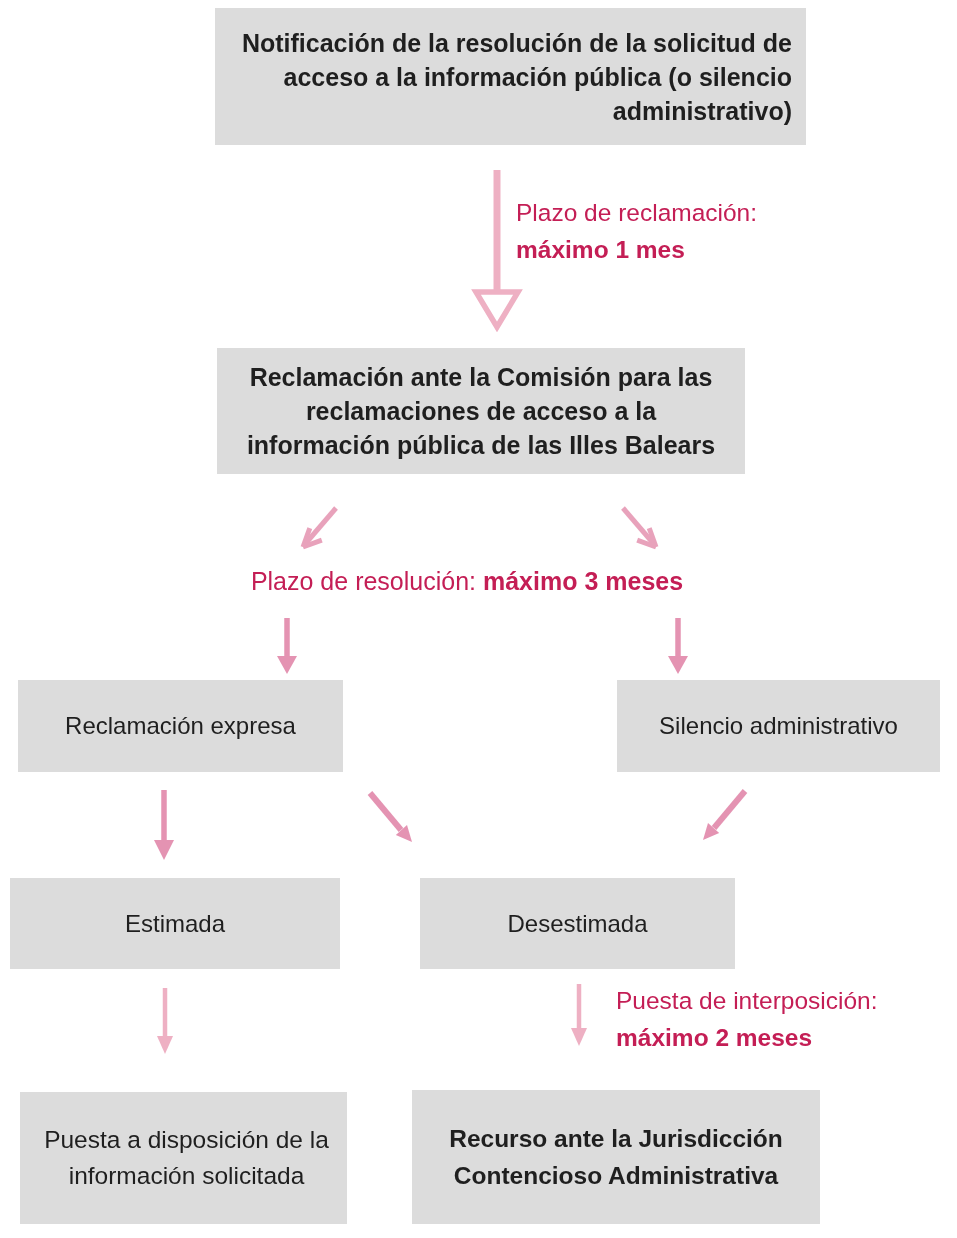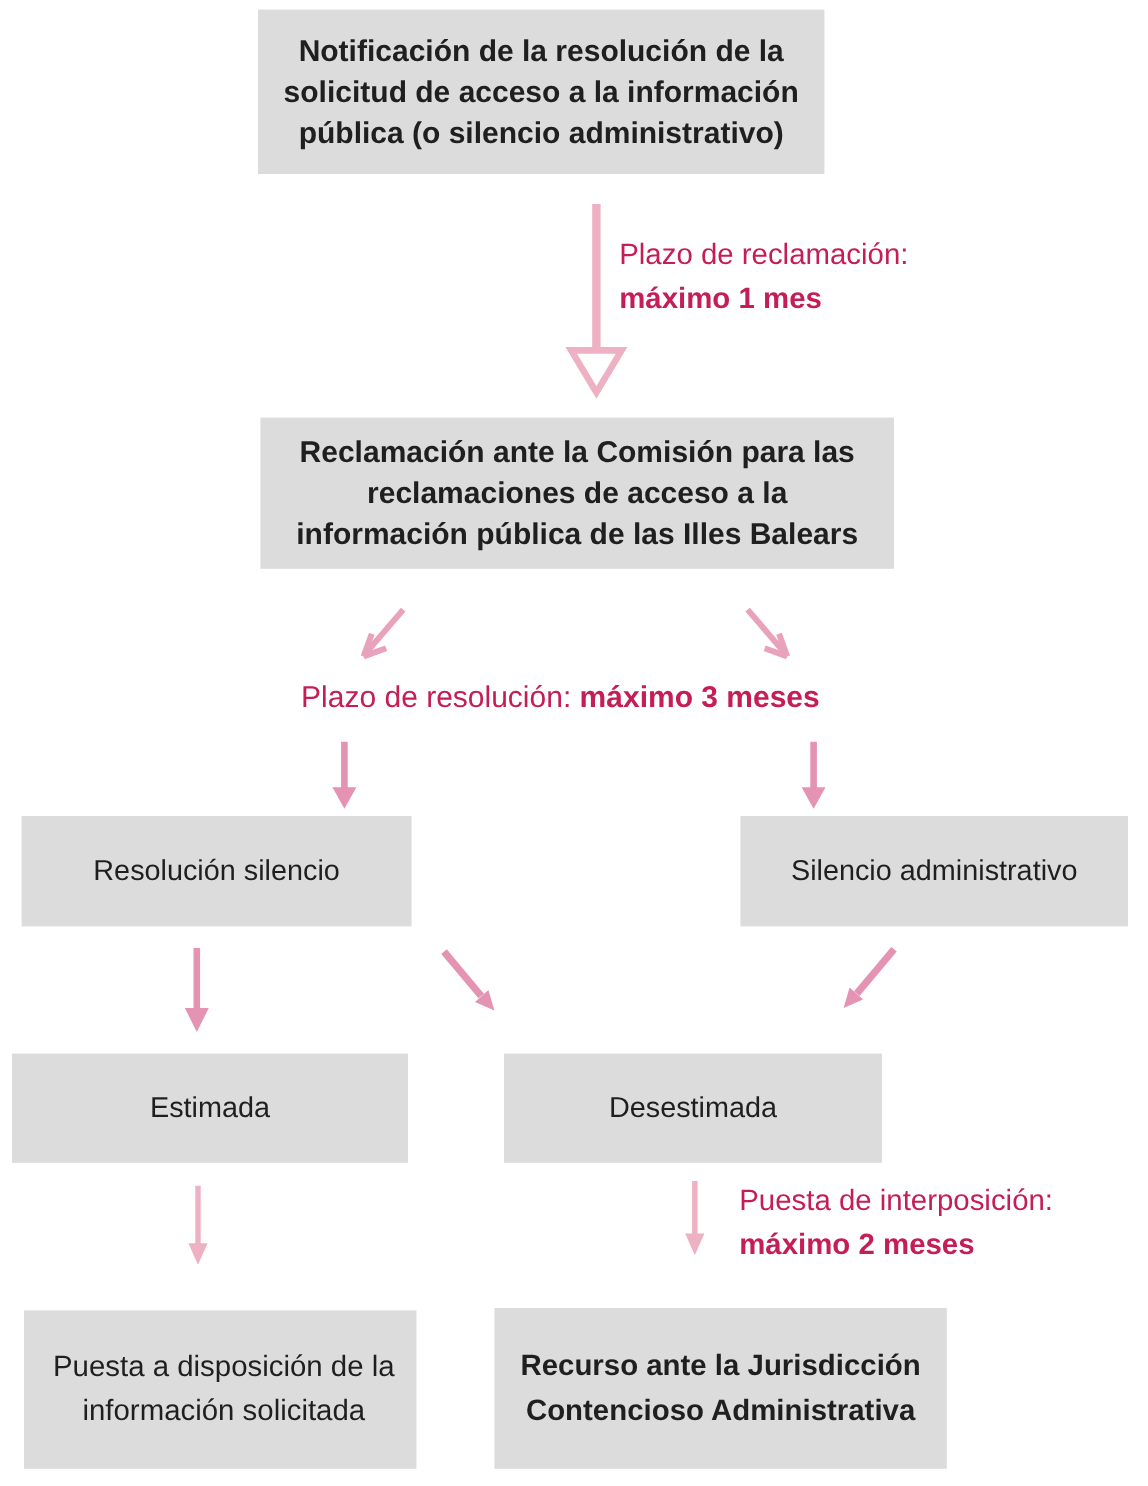--- a/index.html
+++ b/index.html
@@ -30,21 +30,21 @@
     font-size:24.5px;line-height:37px;white-space:nowrap;
   }
   .plabel .b{font-weight:bold;}
   .arrow{position:absolute;display:block;}
 </style>
 </head>
 <body>
 
 <div id="stage">
 
-  <div class="fbox bold big" style="left:215px;top:8px;width:472px;height:137px;">
+  <div class="fbox bold big" style="left:215px;top:8px;width:591px;height:137px;text-align:right;">
     <span>Notificación de la resolución de la solicitud de acceso a la información pública (o silencio administrativo)</span>
   </div>
 
   <svg class="arrow" style="left:470px;top:168px;" width="56" height="164" viewBox="0 0 56 164">
     <line x1="27" y1="2" x2="27" y2="122" stroke="#eeb0c3" stroke-width="7"></line>
     <polygon points="6,124 48,124 27,159" fill="none" stroke="#eeb0c3" stroke-width="5.5"></polygon>
   </svg>
 
   <div class="plabel" style="left:516px;top:194px;">
     <div>Plazo de reclamación:</div>
@@ -74,21 +74,21 @@
   <svg class="arrow" style="left:272px;top:618px;" width="30" height="58" viewBox="0 0 30 58">
     <line x1="15" y1="0" x2="15" y2="40" stroke="#e493b2" stroke-width="5.5"></line>
     <polygon points="5,38 25,38 15,56" fill="#e493b2"></polygon>
   </svg>
   <svg class="arrow" style="left:663px;top:618px;" width="30" height="58" viewBox="0 0 30 58">
     <line x1="15" y1="0" x2="15" y2="40" stroke="#e493b2" stroke-width="5.5"></line>
     <polygon points="5,38 25,38 15,56" fill="#e493b2"></polygon>
   </svg>
 
   <div class="fbox mid" style="left:18px;top:680px;width:325px;height:92px;">
-    <span>Resolución silencio</span>
+    <span>Reclamación expresa</span>
   </div>
   <div class="fbox mid" style="left:617px;top:680px;width:323px;height:92px;">
     <span>Silencio administrativo</span>
   </div>
 
   <svg class="arrow" style="left:149px;top:790px;" width="30" height="74" viewBox="0 0 30 74">
     <line x1="15" y1="0" x2="15" y2="52" stroke="#e493b2" stroke-width="5.5"></line>
     <polygon points="5,50 25,50 15,70" fill="#e493b2"></polygon>
   </svg>
   <svg class="arrow" style="left:365px;top:790px;" width="55" height="58" viewBox="0 0 55 58">
@@ -117,17 +117,17 @@
   </svg>
 
   <div class="plabel" style="left:616px;top:982px;">
     <div>Puesta de interposición:</div>
     <div class="b">máximo 2 meses</div>
   </div>
 
   <div class="fbox two" style="left:20px;top:1092px;width:327px;height:132px;padding-left:20px;">
     <span>Puesta a disposición de la información solicitada</span>
   </div>
-  <div class="fbox two bold" style="left:412px;top:1090px;width:377px;height:134px;line-height:37px;">
+  <div class="fbox two bold" style="left:412px;top:1090px;width:408px;height:134px;line-height:37px;">
     <span>Recurso ante la Jurisdicción Contencioso Administrativa</span>
   </div>
 
 </div>
 
 </body></html>

